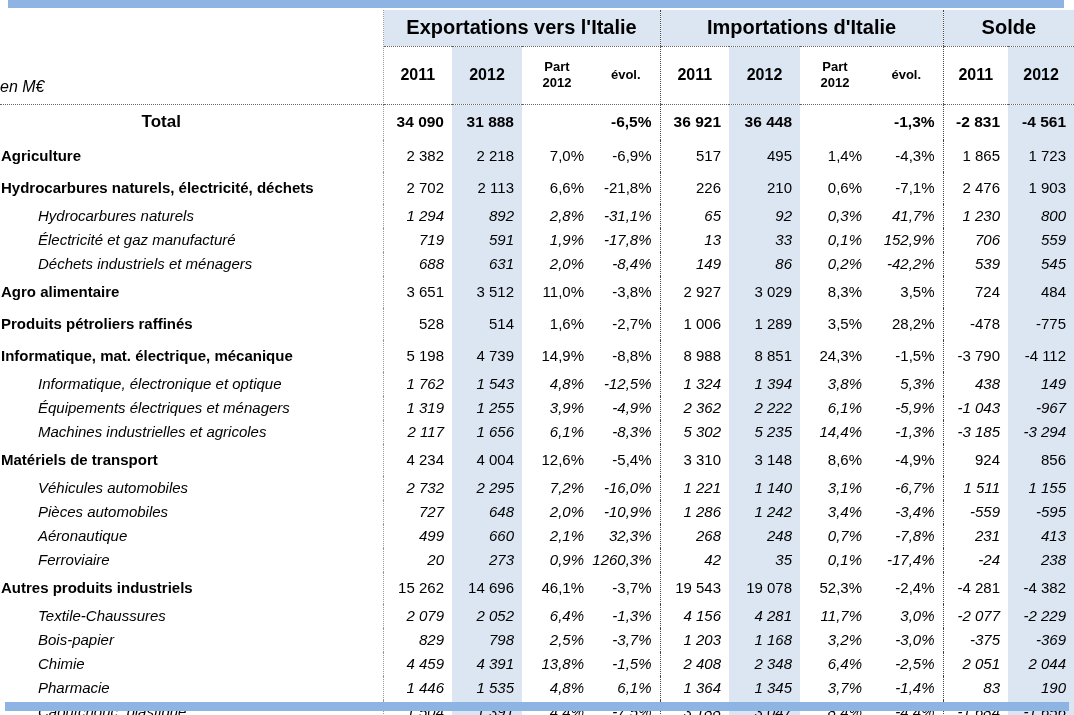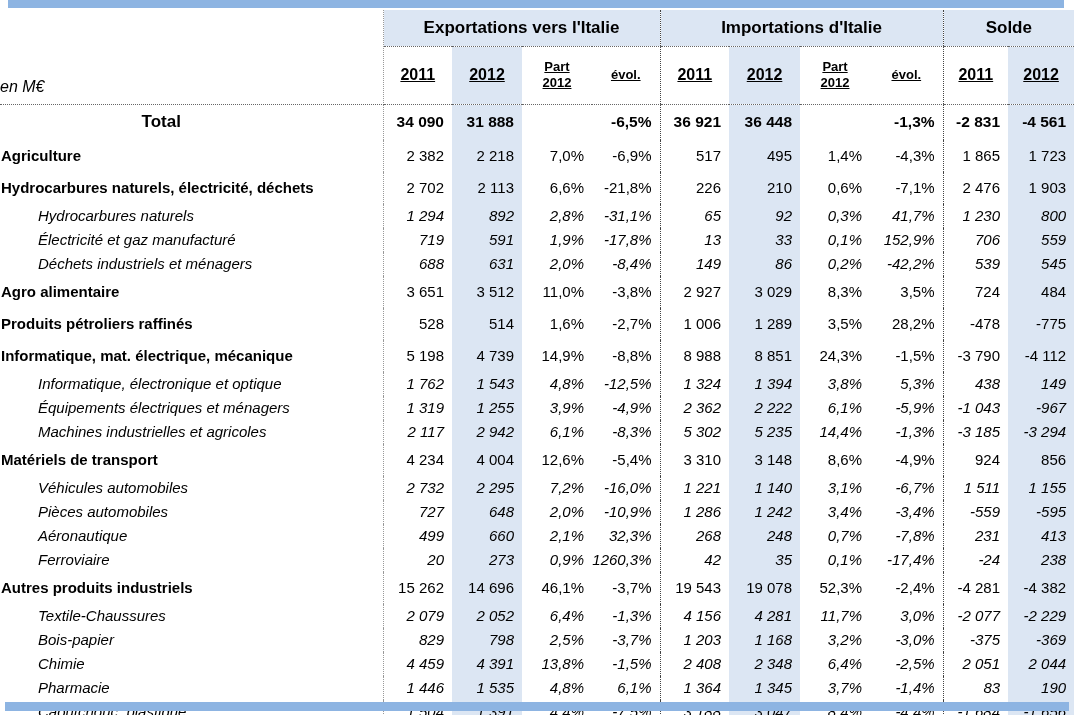--- a/index.html
+++ b/index.html
@@ -24,32 +24,32 @@
     border-collapse:collapse;
     table-layout:fixed;
   }
   th,td{margin:0;overflow:hidden;white-space:nowrap;vertical-align:middle;}
 
   
   tr.h-group{height:36px;}
   tr.h-sub{height:58px;}
   th.gh{
     background:var(--shade);
-    font-weight:bold;font-size:17px;
+    font-weight:bold;font-size:20px;
     text-align:center;
     border-bottom:1px dotted #666;
   }
   th.h-unit{
     border-right:1px dotted #999;
     border-bottom:1px dotted #666;
     vertical-align:bottom;text-align:left;
     font-style:italic;font-weight:normal;font-size:16px;
     padding:0 12px 8px 0;
   }
-  tr.h-sub th{border-bottom:1px dotted #666;text-decoration:underline;}
+  tr.h-sub th{border-bottom:1px dotted #666;}
   th.hy{font-size:16px;font-weight:bold;}
   th.hp{font-size:13px;font-weight:bold;white-space:pre-line;line-height:1.2;}
 
   
   .g-start{border-left:1px dotted #444;}
   td.c-label{border-right:1px dotted #999;margin-left:45px;}
   .shade{background:var(--shade);}
 
   
   td.num{text-align:right;padding:0 8px 0 0;font-size:15px;}
@@ -246,21 +246,21 @@
       <td class="num g-start">2 362</td>
       <td class="num shade">2 222</td>
       <td class="num">6,1%</td>
       <td class="num">-5,9%</td>
       <td class="num g-start">-1 043</td>
       <td class="num shade">-967</td>
     </tr>
         <tr class="r-sub">
       <td class="c-label">Machines industrielles et agricoles</td>
       <td class="num">2 117</td>
-      <td class="num shade">2 942</td>
+      <td class="num shade">1 656</td>
       <td class="num">6,1%</td>
       <td class="num">-8,3%</td>
       <td class="num g-start">5 302</td>
       <td class="num shade">5 235</td>
       <td class="num">14,4%</td>
       <td class="num">-1,3%</td>
       <td class="num g-start">-3 185</td>
       <td class="num shade">-3 294</td>
     </tr>
         <tr class="r-main">

